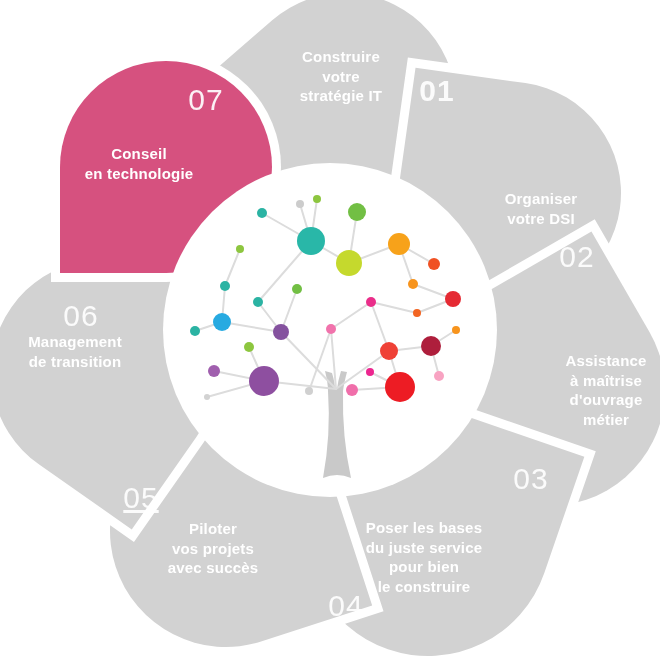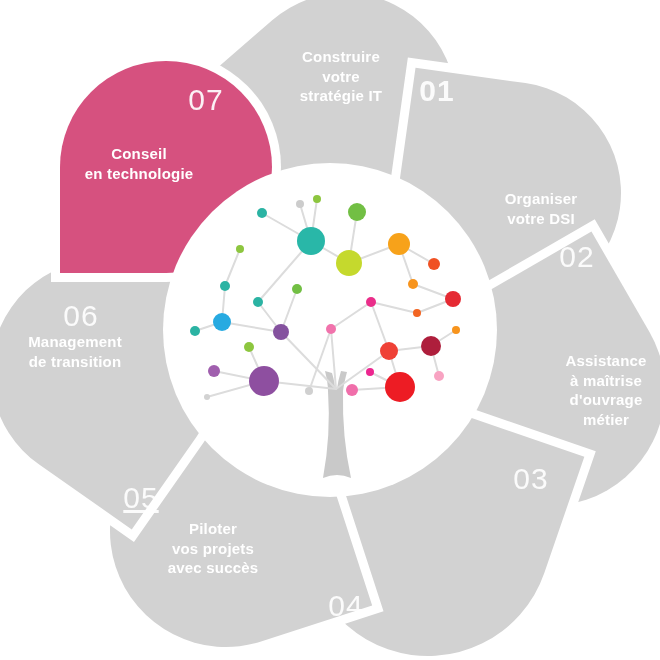--- a/index.html
+++ b/index.html
@@ -150,20 +150,24 @@
 
   <div class="label l1">Construire
 votre
 stratégie IT</div>
   <div class="label l2">Organiser
 votre DSI</div>
   <div class="label l3">Assistance
 à maîtrise
 d'ouvrage
 métier</div>
+  <div class="label l4">Poser les bases
+du juste service
+pour bien
+le construire</div>
   <div class="label l5">Piloter
 vos projets
 avec succès</div>
   <div class="label l6">Management
 de transition</div>
   <div class="label l7">Conseil
 en technologie</div>
 
 </div>
 

